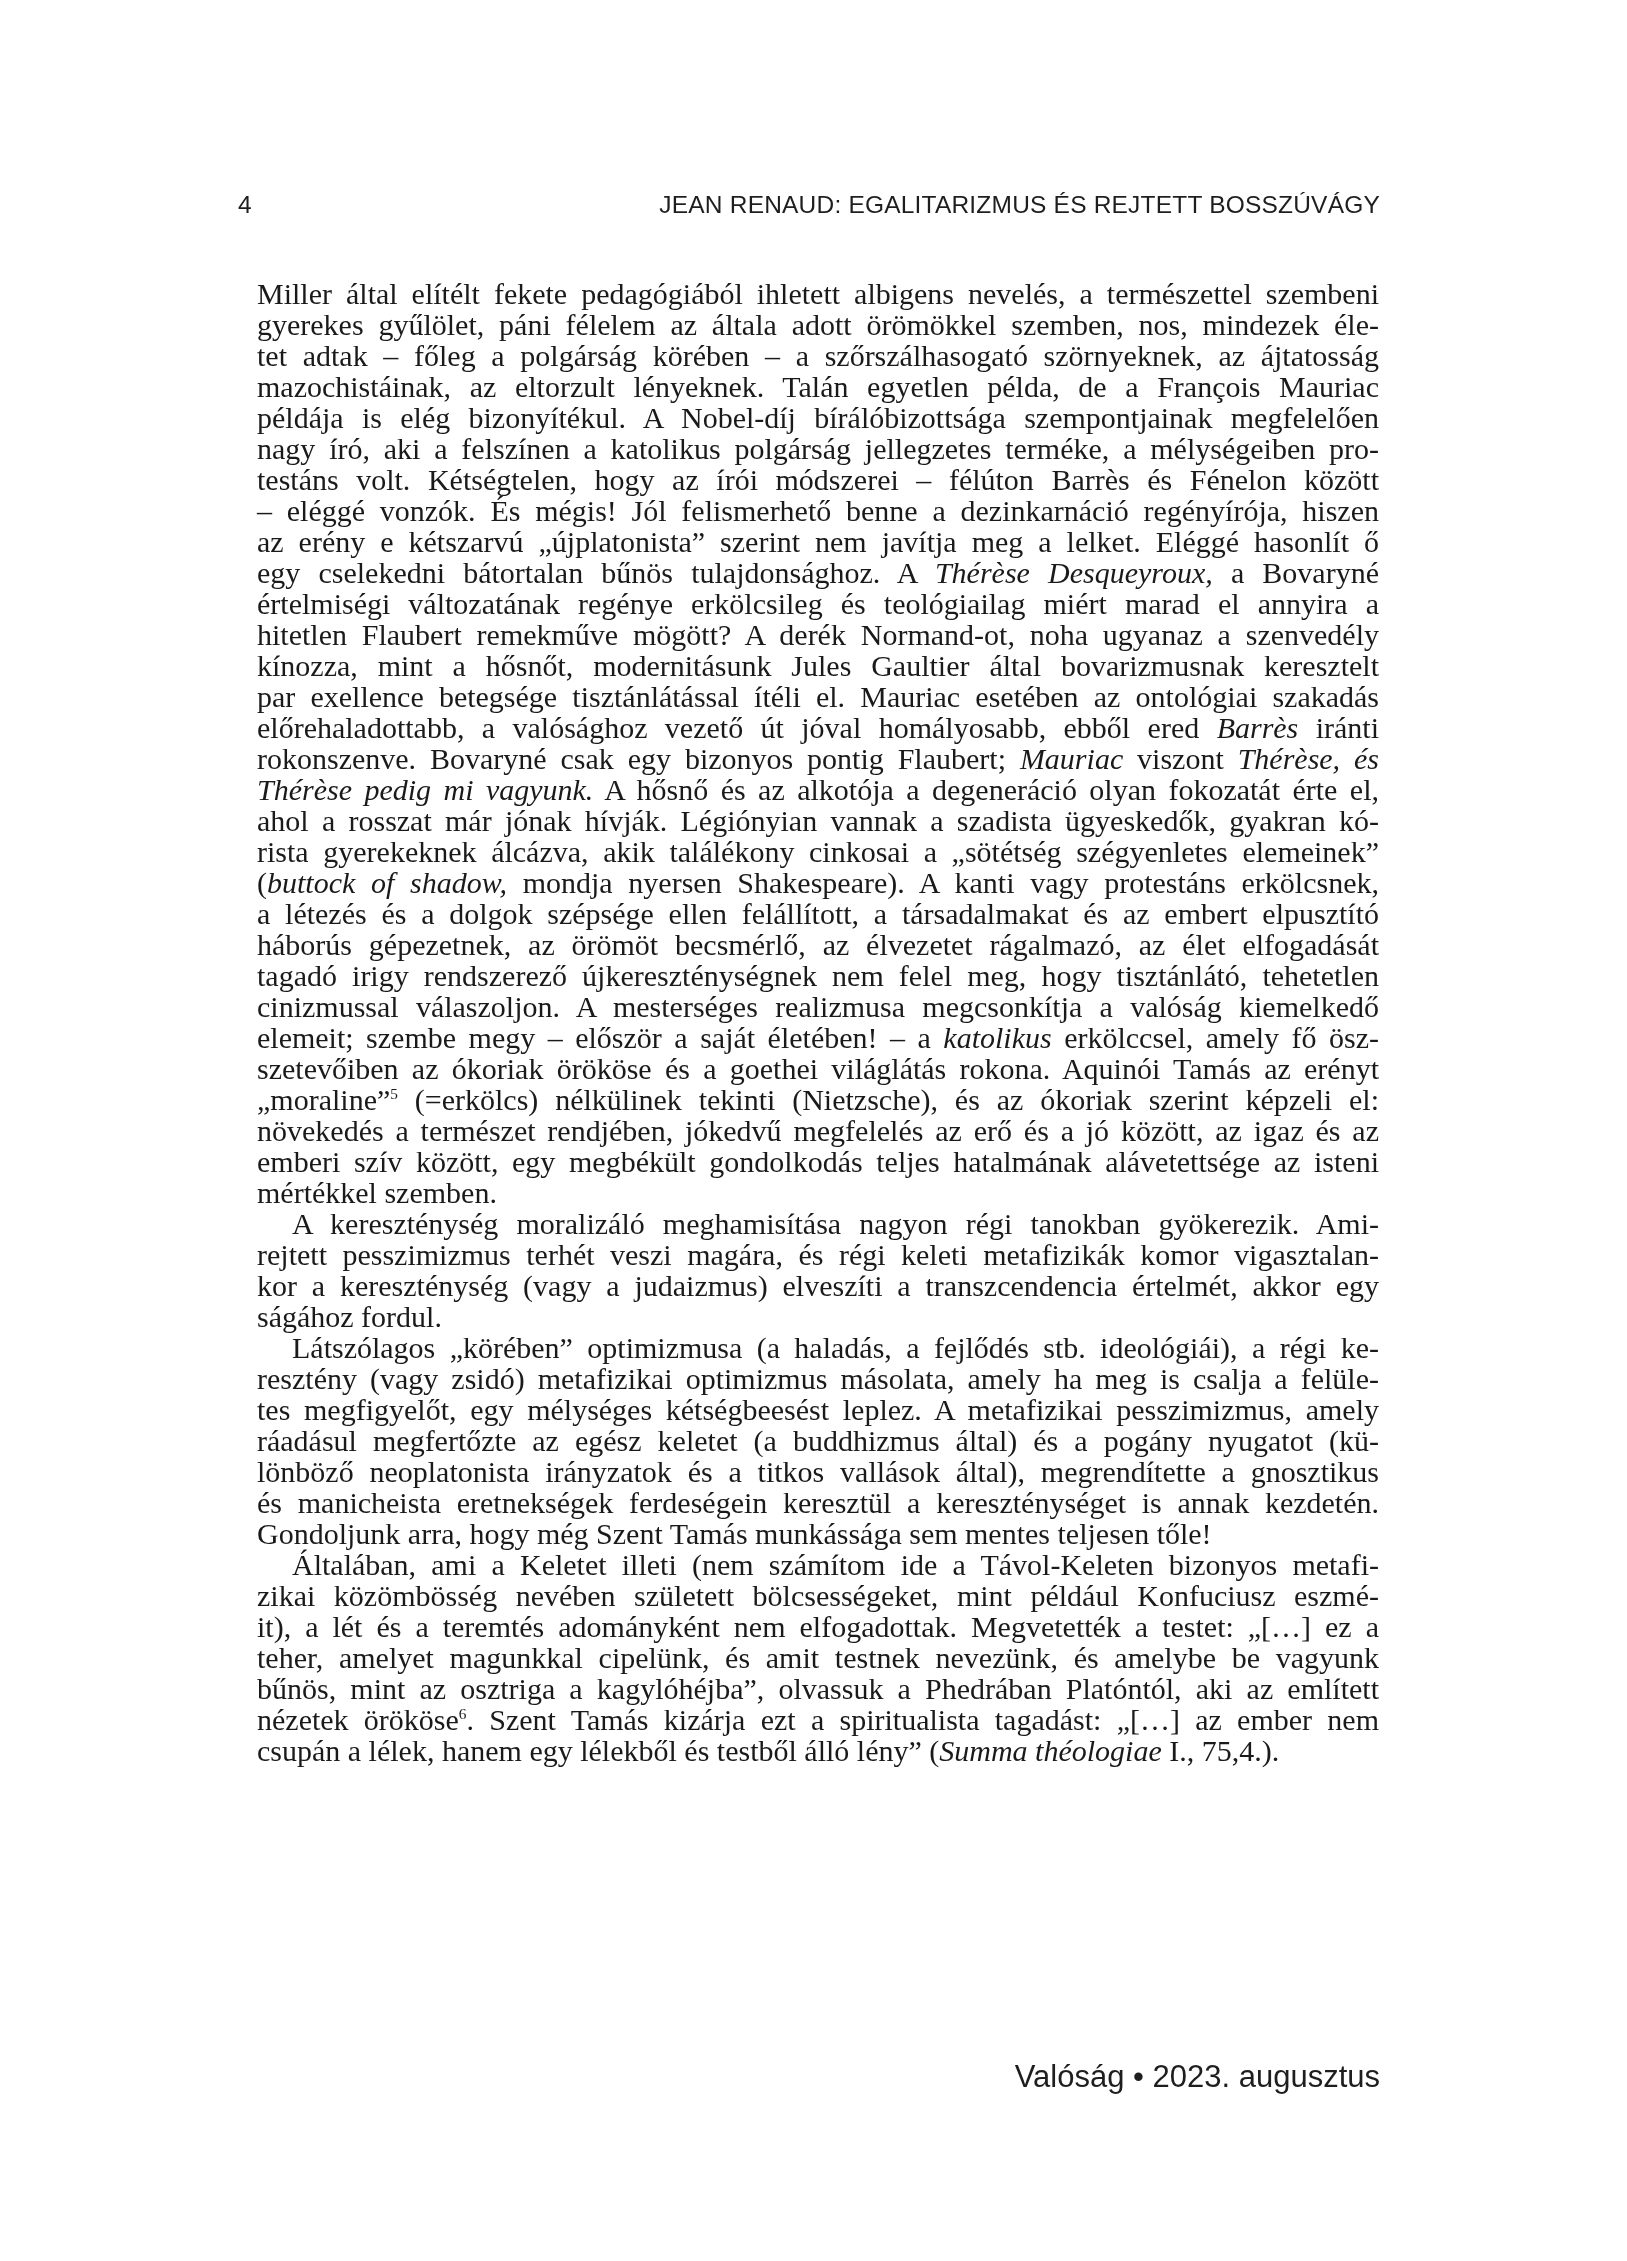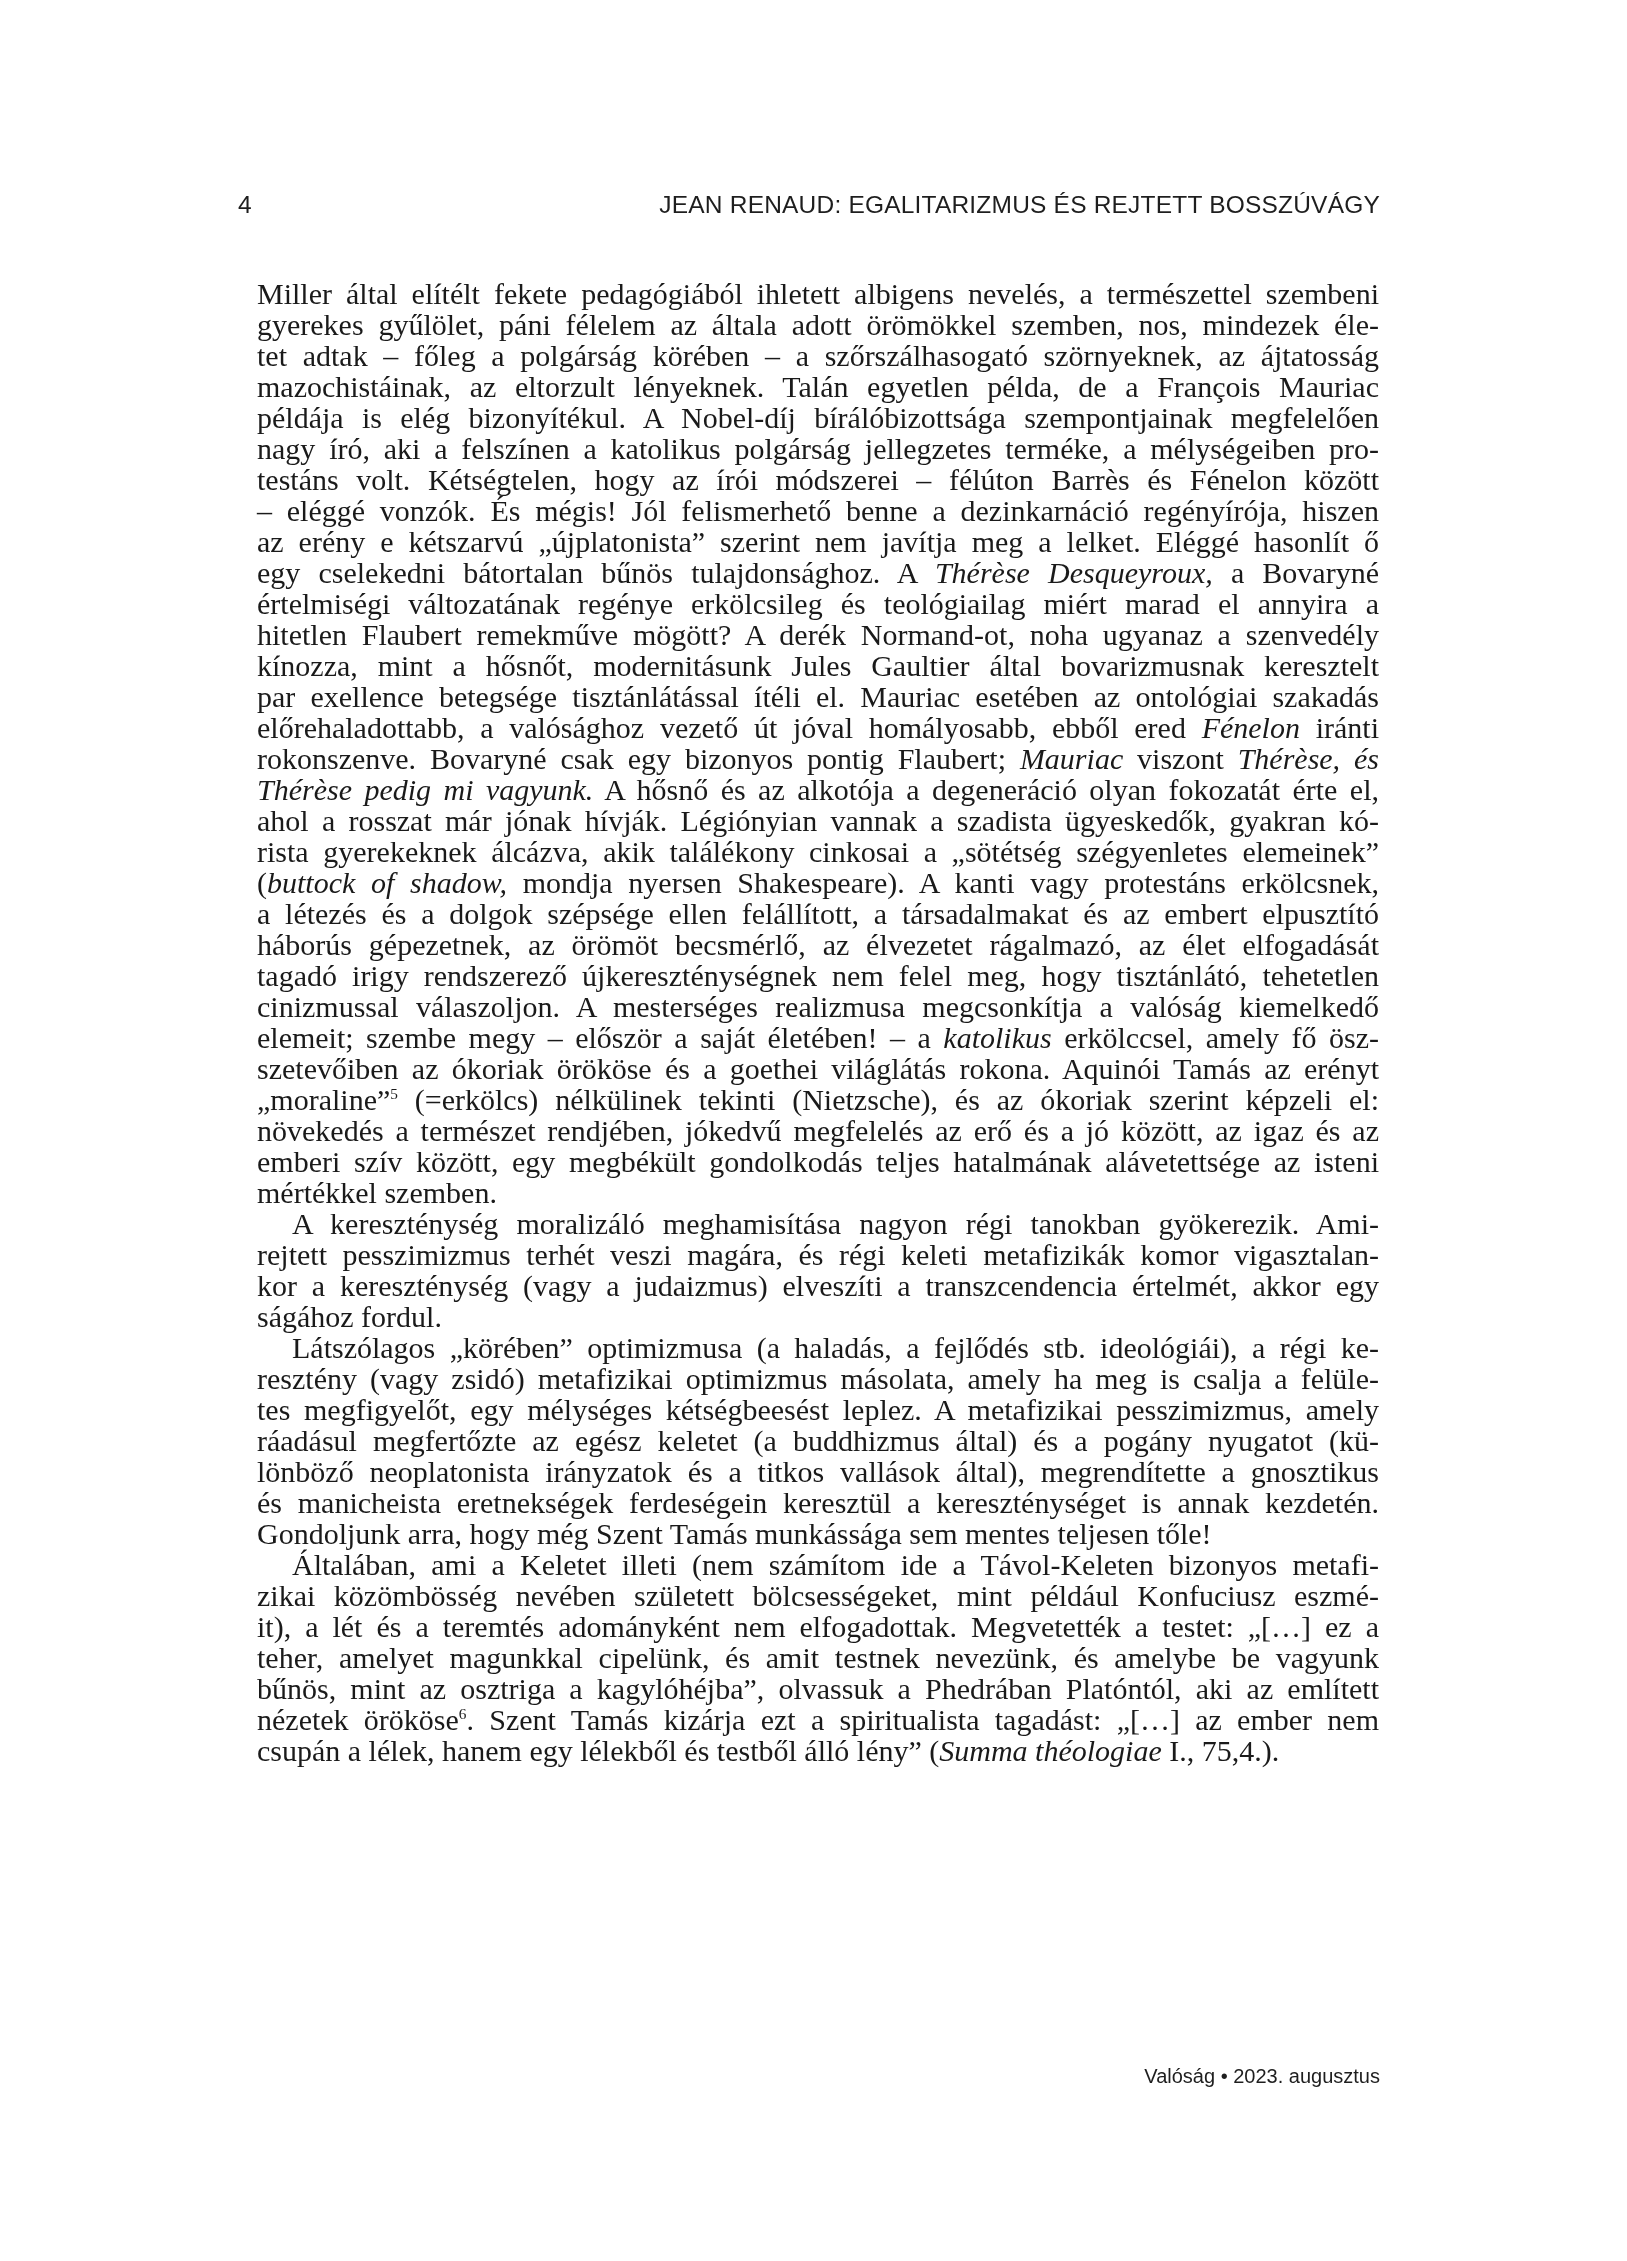--- a/index.html
+++ b/index.html
@@ -67,21 +67,21 @@
     sup.fn {
       font-size: 15.3px;
       vertical-align: 10.7px;
       line-height: 0;
     }
     .footer {
       position: absolute;
       top: 2061px;
       right: 248px;
       font-family: "Liberation Sans", sans-serif;
-      font-size: 20px;
+      font-size: 31px;
       line-height: 31px;
       color: #1e1e1e;
       white-space: nowrap;
     }
   </style>
 </head>
 <body>
 
 <header class="running-head">
   <span class="page-number">4</span>
@@ -97,21 +97,21 @@
       <span class="line"><span>példája is elég bizonyítékul. A Nobel-díj bírálóbizottsága szempontjainak megfelelően</span></span>
       <span class="line"><span>nagy író, aki a felszínen a katolikus polgárság jellegzetes terméke, a mélységeiben pro-</span></span>
       <span class="line"><span>testáns volt. Kétségtelen, hogy az írói módszerei – félúton Barrès és Fénelon között</span></span>
       <span class="line"><span>– eléggé vonzók. És mégis! Jól felismerhető benne a dezinkarnáció regényírója, hiszen</span></span>
       <span class="line"><span>az erény e kétszarvú „újplatonista” szerint nem javítja meg a lelket. Eléggé hasonlít ő</span></span>
       <span class="line"><span>egy cselekedni bátortalan bűnös tulajdonsághoz. A </span><i>Thérèse Desqueyroux,</i><span> a Bovaryné</span></span>
       <span class="line"><span>értelmiségi változatának regénye erkölcsileg és teológiailag miért marad el annyira a</span></span>
       <span class="line"><span>hitetlen Flaubert remekműve mögött? A derék Normand-ot, noha ugyanaz a szenvedély</span></span>
       <span class="line"><span>kínozza, mint a hősnőt, modernitásunk Jules Gaultier által bovarizmusnak keresztelt</span></span>
       <span class="line"><span>par exellence betegsége tisztánlátással ítéli el. Mauriac esetében az ontológiai szakadás</span></span>
-      <span class="line"><span>előrehaladottabb, a valósághoz vezető út jóval homályosabb, ebből ered </span><i>Fénelon</i><span> iránti</span></span>
+      <span class="line"><span>előrehaladottabb, a valósághoz vezető út jóval homályosabb, ebből ered </span><i>Barrès</i><span> iránti</span></span>
       <span class="line"><span>rokonszenve. Bovaryné csak egy bizonyos pontig Flaubert; </span><i>Mauriac</i><span> viszont </span><i>Thérèse, és</i></span>
       <span class="line"><i>Thérèse pedig mi vagyunk.</i><span> A hősnő és az alkotója a degeneráció olyan fokozatát érte el,</span></span>
       <span class="line"><span>ahol a rosszat már jónak hívják. Légiónyian vannak a szadista ügyeskedők, gyakran kó-</span></span>
       <span class="line"><span>rista gyerekeknek álcázva, akik találékony cinkosai a „sötétség szégyenletes elemeinek”</span></span>
       <span class="line"><span>(</span><i>buttock of shadow,</i><span> mondja nyersen Shakespeare). A kanti vagy protestáns erkölcsnek,</span></span>
       <span class="line"><span>a létezés és a dolgok szépsége ellen felállított, a társadalmakat és az embert elpusztító</span></span>
       <span class="line"><span>háborús gépezetnek, az örömöt becsmérlő, az élvezetet rágalmazó, az élet elfogadását</span></span>
       <span class="line"><span>tagadó irigy rendszerező újkereszténységnek nem felel meg, hogy tisztánlátó, tehetetlen</span></span>
       <span class="line"><span>cinizmussal válaszoljon. A mesterséges realizmusa megcsonkítja a valóság kiemelkedő</span></span>
       <span class="line"><span>elemeit; szembe megy – először a saját életében! – a </span><i>katolikus</i><span> erkölccsel, amely fő ösz-</span></span>

